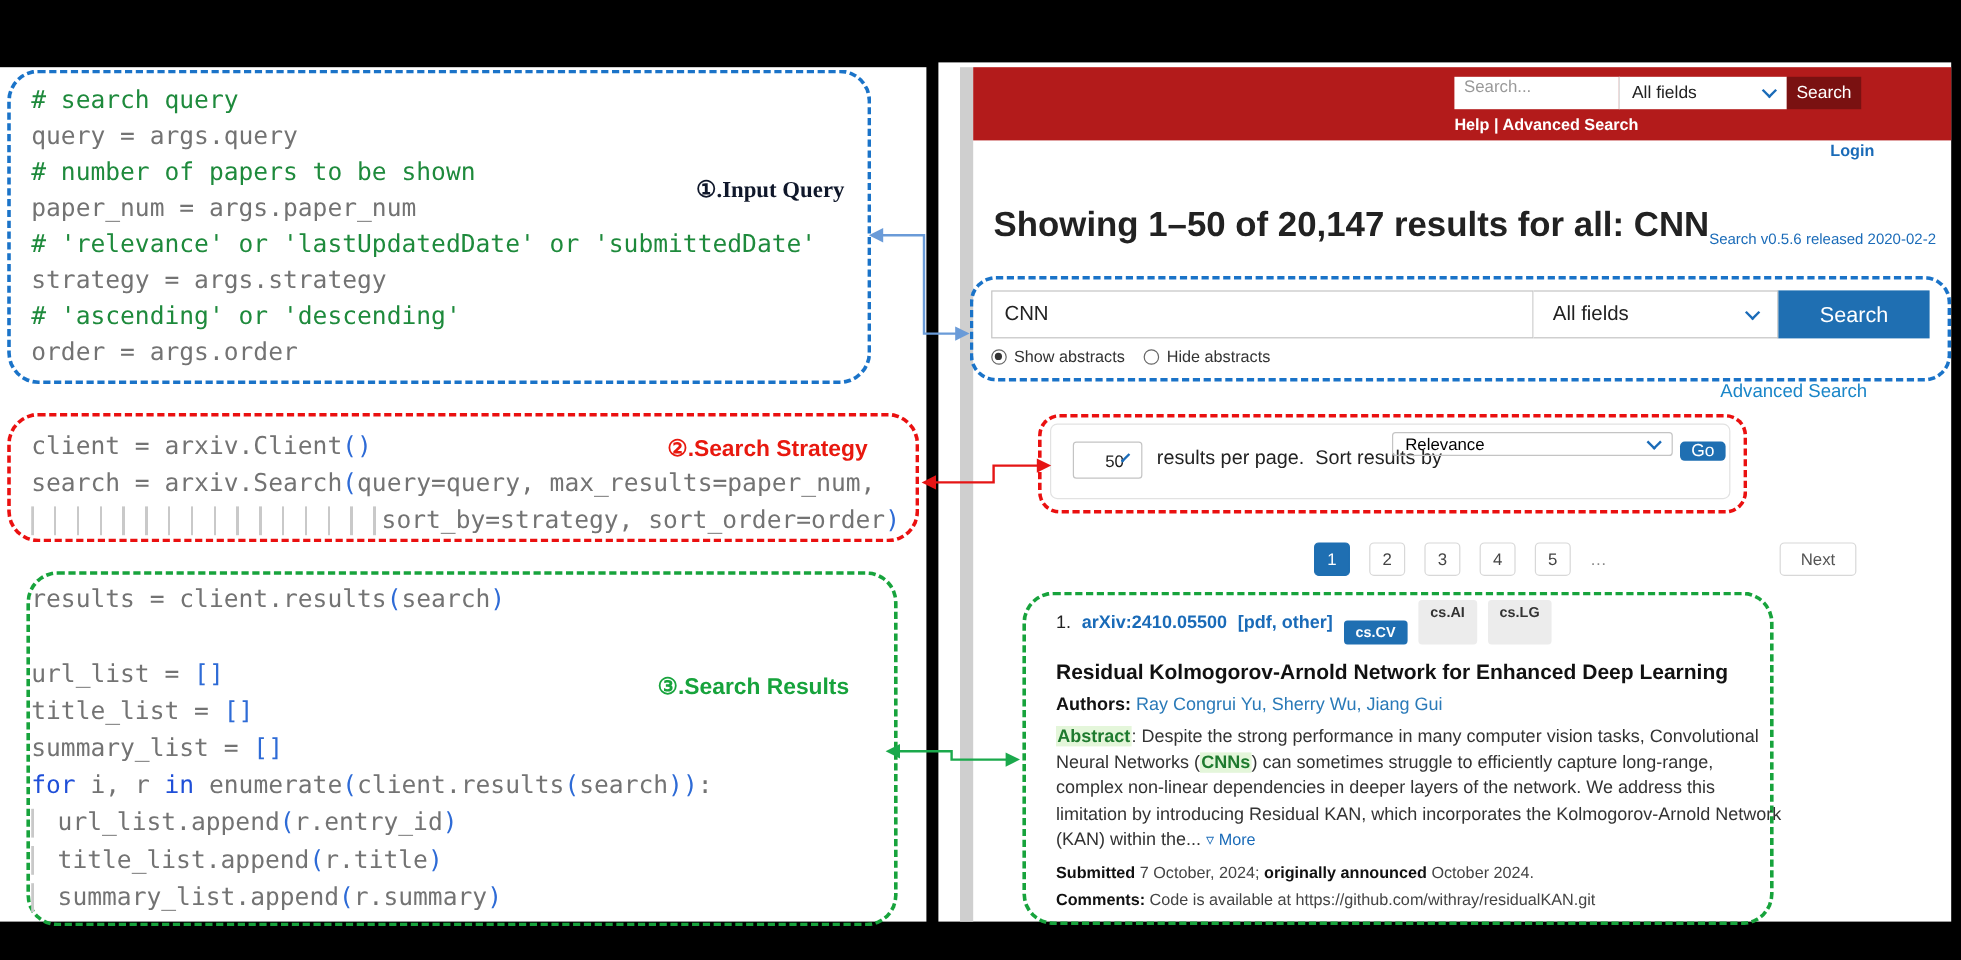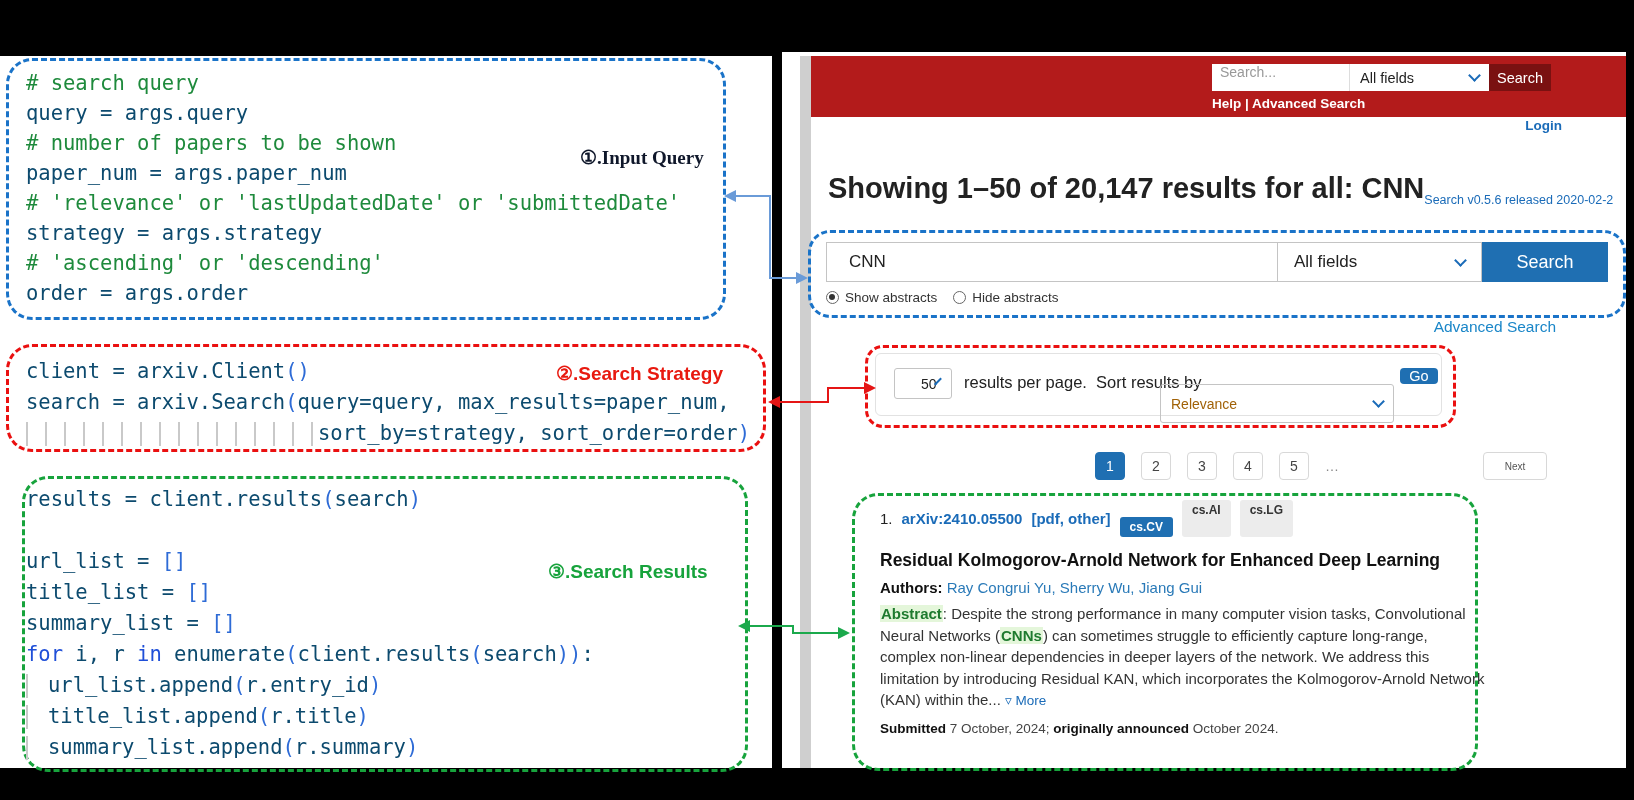--- a/index.html
+++ b/index.html
@@ -11,21 +11,21 @@
   .code-panel{left:0;top:56px;width:772px;height:712px;background:#fff;}
   .dash-box{position:absolute;border-radius:26px;}
   .box-blue{left:6px;top:2px;width:714px;height:256px;border:3px dashed #1a73c8;}
   .box-red{left:6px;top:288px;width:754px;height:102px;border:3px dashed #ea1010;}
   .box-green{left:22px;top:420px;width:720px;height:290px;border:3px dashed #17a33c;}
   .code-block{position:absolute;left:26px;font-family:"DejaVu Sans Mono",monospace;
               font-size:20.5px;white-space:pre;color:#1a1a1a;}
   .code-line{height:30px;line-height:30px;}
   .code-line-tall{height:31px;line-height:31px;}
   .tok-com{color:#1e8a3c;}
-  .tok-pln{color:#0c4a6e;}
+  .tok-pln{color:#737373;}
   .tok-br{color:#2e6bd6;}
   .tok-kw{color:#1f4fd8;}
   .guides{display:inline-block;width:292px;height:24px;vertical-align:middle;
           background:repeating-linear-gradient(to right,#c9c9c9 0 2px,transparent 2px 19px);}
   .ind{display:inline-block;width:22px;height:24px;vertical-align:middle;
        background:repeating-linear-gradient(to right,#c9c9c9 0 2px,transparent 2px 22px);}
   .sec-label{position:absolute;font-size:19px;font-weight:600;}
   .lbl-blue{color:#0f172a;left:580px;top:90px;font-family:Liberation Serif, serif;}
   .lbl-red{color:#e8190f;left:556px;top:306px;}
   .lbl-green{color:#17a33c;left:548px;top:504px;}
@@ -45,49 +45,49 @@
   .banner-btn{left:678px;top:8px;width:62px;height:27px;background:#7a1111;color:#fff;
               display:flex;align-items:center;justify-content:center;font-size:14.5px;}
   .help-links{left:401px;top:40px;color:#fff;font-size:13.5px;font-weight:bold;}
   .login{right:64px;top:66px;color:#1a6bb8;font-size:13.5px;font-weight:bold;}
   .chev{display:inline-block;width:7px;height:7px;border-right:2.5px solid #1a6bb8;
         border-bottom:2.5px solid #1a6bb8;transform:rotate(45deg);margin-top:-4px;}
   .heading{left:46px;top:120px;font-size:29px;font-weight:bold;color:#222;white-space:nowrap;}
   .heading .version{font-size:12.5px;font-weight:normal;color:#1a6bb8;vertical-align:-6px;}
   .box-blue2{left:26px;top:178px;width:812px;height:82px;border:3px dashed #1a73c8;border-radius:22px;}
   .query-input{left:44px;top:190px;width:452px;height:40px;border:1px solid #c4c4c4;background:#fff;
-               font-size:17px;color:#222;display:flex;align-items:center;padding:0 22px;box-sizing:border-box;}
+               font-size:17px;color:#222;display:flex;align-items:center;padding:0 10px;box-sizing:border-box;}
   .field-select{left:496px;top:190px;width:204px;height:40px;border:1px solid #c4c4c4;border-left:none;
                 background:#fff;font-size:17px;color:#222;display:flex;align-items:center;
                 justify-content:space-between;padding:0 16px;box-sizing:border-box;}
   .search-btn{left:700px;top:190px;width:126px;height:40px;background:#1f6fb2;color:#fff;font-size:18px;
               display:flex;align-items:center;justify-content:center;}
   .radio-row{left:44px;top:238px;font-size:13.5px;color:#333;display:flex;align-items:center;gap:6px;}
   .radio{display:inline-block;width:13px;height:13px;border-radius:50%;border:1.5px solid #666;
          box-sizing:border-box;position:relative;}
   .radio.sel::after{content:"";position:absolute;left:2px;top:2px;width:6px;height:6px;border-radius:50%;background:#333;}
   .adv-link{right:70px;top:266px;color:#1a86c8;font-size:15.5px;}
   .box-red2{left:83px;top:293px;width:585px;height:77px;border:3px dashed #ea1010;border-radius:18px;}
   .ctrl-card{left:93px;top:301px;width:565px;height:61px;border:1px solid #e2e2e2;border-radius:6px;background:#fff;}
   .pp-select{left:112px;top:316px;width:58px;height:31px;border:1px solid #c4c4c4;border-radius:3px;
              display:flex;align-items:center;justify-content:space-between;padding:0 26px;box-sizing:border-box;
              font-size:14px;color:#222;}
   .ctrl-text{left:182px;top:321px;font-size:16.5px;color:#222;}
-  .sort-select{left:378px;top:332px;width:234px;height:39px;border:1px solid #c4c4c4;border-radius:3px;
+  .sort-select{left:378px;top:308px;width:234px;height:20px;border:1px solid #c4c4c4;border-radius:3px;
                display:flex;align-items:center;justify-content:space-between;padding:0 10px;box-sizing:border-box;
-               font-size:14px;color:#a16207;}
+               font-size:14px;color:#000000;}
   .go-btn{left:618px;top:316px;width:38px;height:16px;background:#1f6fb2;color:#fff;border-radius:4px;
           display:flex;align-items:center;justify-content:center;font-size:14.5px;}
   .pager{left:313px;top:400px;display:flex;gap:16px;align-items:center;}
   .page-btn{min-width:28px;height:26px;border:1px solid #d8d8d8;border-radius:4px;background:#fff;color:#444;
             display:flex;align-items:center;justify-content:center;font-size:14px;}
   .page-btn.active{background:#1f6fb2;border-color:#1f6fb2;color:#fff;}
   .page-ellipsis{color:#888;font-size:14px;}
   .next-btn{left:701px;top:400px;width:62px;height:26px;border:1px solid #d8d8d8;border-radius:4px;background:#fff;
-            color:#555;display:flex;align-items:center;justify-content:center;font-size:10px;}
+            color:#555;display:flex;align-items:center;justify-content:center;font-size:14px;}
   .box-green2{left:70px;top:441px;width:620px;height:272px;border:3px dashed #17a33c;border-radius:26px;}
   .entry{left:98px;top:455px;width:606px;font-size:15px;color:#333;}
   .entry-line1{display:flex;align-items:center;gap:9px;height:22px;}
   .entry-id{color:#1a6bb8;font-weight:bold;}
   .entry-links{color:#1a6bb8;font-weight:bold;}
   .entry-index{color:#222;}
   .chip{font-size:12px;font-weight:bold;border-radius:3px;padding:3px 10px;background:#ececec;color:#333;}
   .chip.primary{background:#1f6fb2;color:#fff;margin-top:17px;}
   .entry-title{margin-top:21px;font-size:17.5px;font-weight:bold;color:#111;}
   .entry-authors{margin-top:8px;}
@@ -190,20 +190,23 @@
       <div class="entry-authors">
         <span class="bold-label">Authors:</span>
         <span class="link-blue">Ray Congrui Yu, Sherry Wu, Jiang Gui</span>
       </div>
       <div class="entry-abs">
         <span class="hl-green">Abstract</span><span>: Despite the strong performance in many computer vision tasks, Convolutional Neural Networks (</span><span class="hl-green">CNNs</span><span>) can sometimes struggle to efficiently capture long-range, complex non-linear dependencies in deeper layers of the network. We address this limitation by introducing Residual KAN, which incorporates the Kolmogorov-Arnold Network (KAN) within the... </span><span class="more-link">▿ More</span>
       </div>
       <div class="entry-meta">
         <span class="bold-label">Submitted</span><span> 7 October, 2024; </span><span class="bold-label">originally announced</span><span> October 2024.</span>
       </div>
+      <div class="entry-meta" style="margin-top:1px;">
+        <span class="bold-label">Comments:</span><span> Code is available at https://github.com/withray/residualKAN.git</span>
+      </div>
     </div>
   </div>
 
   <svg class="abs arrow-svg" width="1634" height="800">
     <g stroke="#6a9bd8" stroke-width="2" fill="none">
       <polyline points="734,196 770,196 770,278 798,278"></polyline>
     </g>
     <polygon points="724,196 736,190 736,202" fill="#6a9bd8"></polygon>
     <polygon points="808,278 796,272 796,284" fill="#6a9bd8"></polygon>
     <g stroke="#e51515" stroke-width="2" fill="none">

